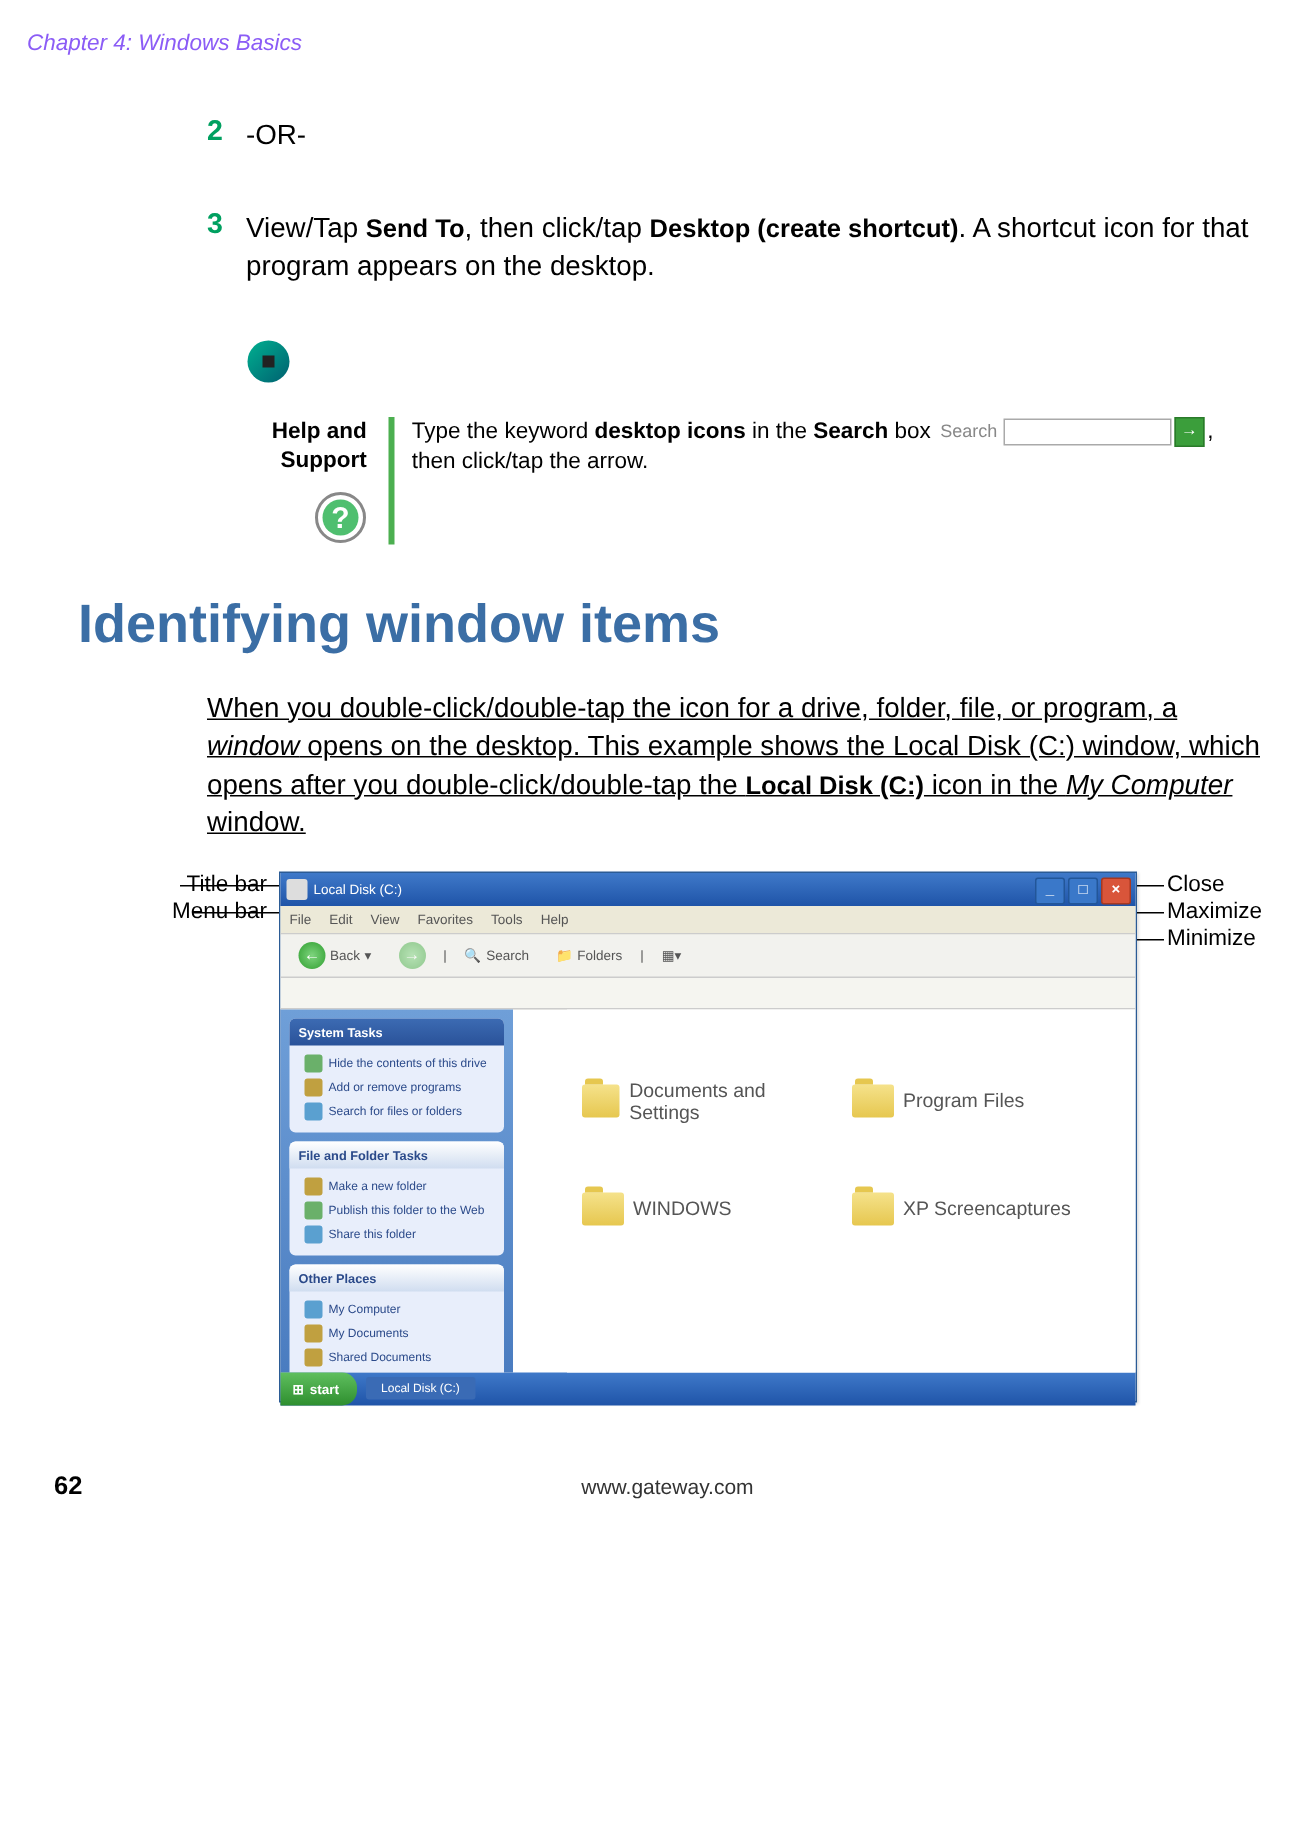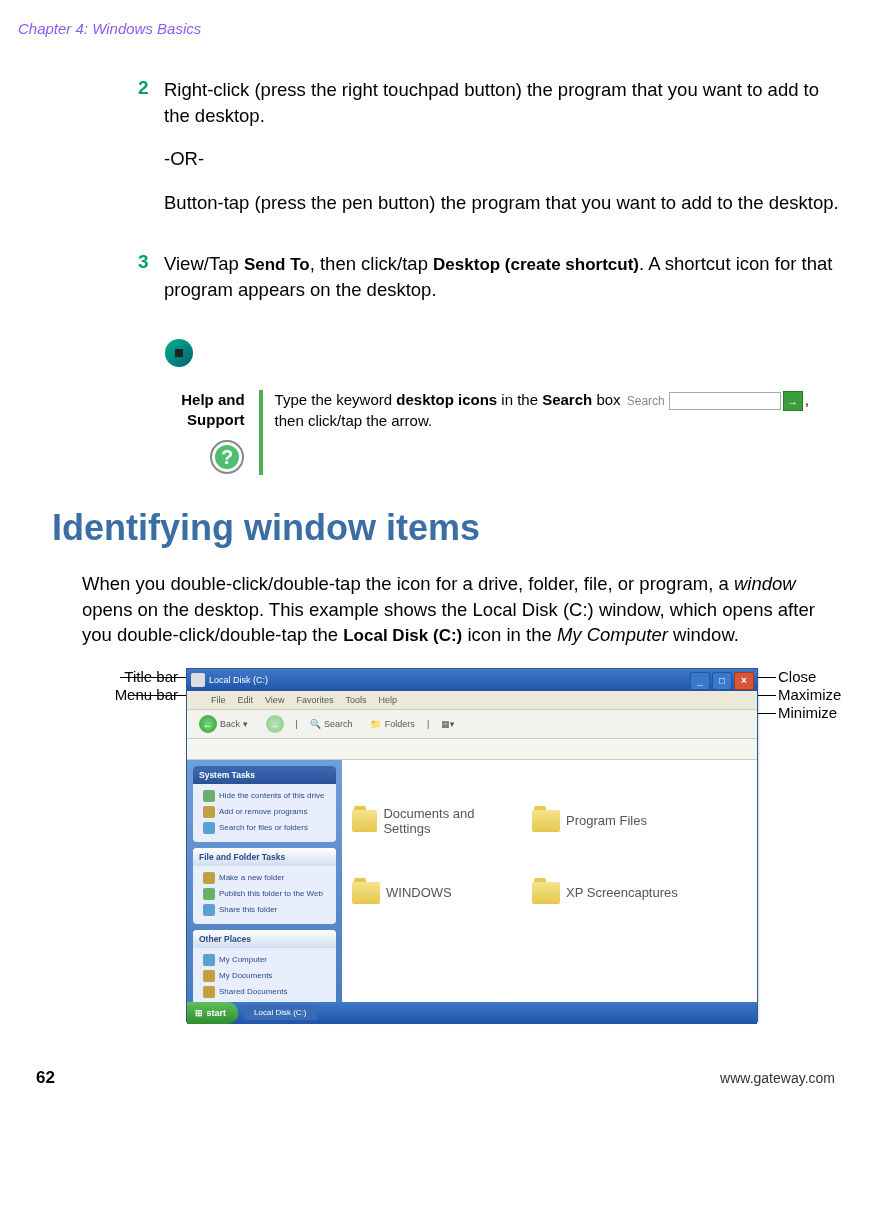--- a/index.html
+++ b/index.html
@@ -113,24 +113,25 @@
     font-size: 11px;
     border:1px solid #2a7a2a;
   }
   h1.section {
     color: #3b6ea5;
     font-size: 36px;
     font-weight: bold;
     margin: 10px 0 22px 34px;
   }
   .section-body {
-    margin-left: 64px;
+    margin-left: 120px;
     margin-right: 6px;
     font-size: 18.5px;
     line-height: 1.38;
+    text-decoration: underline;
   }
   .section-body p { margin: 0 0 20px 0; }
   .section-body .ital { font-style: italic; }
   .section-body .bold { font-weight: bold; font-size: 17px; }
 
   .figure-wrap {
     position: relative;
     margin-left: 40px;
     margin-top: 8px;
     height: 360px;
@@ -174,21 +175,21 @@
   }
   .wb.min, .wb.max { background:#3a78c9; border:1px solid #225699;}
   .wb.cls { background:#d9553a; border:1px solid #a83820;}
   .win-menu {
     height: 18px;
     background: #ece9d8;
     border-bottom: 1px solid #ccc;
     display: flex;
     align-items: center;
     gap: 12px;
-    padding: 0 24px;
+    padding: 0 6px;
     font-size: 9px;
     color: #555;
   }
   .win-tool {
     height: 28px;
     background: #f2f2ee;
     border-bottom: 1px solid #ccc;
     display: flex;
     align-items: center;
     gap: 6px;
@@ -202,20 +203,21 @@
   }
   .greenball{width:18px;height:18px;border-radius:50%;background:radial-gradient(#7ed47e,#2e9e2e);display:flex;align-items:center;justify-content:center;color:#fff;font-size:11px;}
   .win-addr {
     height: 20px;
     background: #f5f5f0;
     border-bottom: 1px solid #ccc;
   }
   .win-body {
     display: flex;
     height: calc(100% - 22px - 18px - 28px - 20px - 22px);
+    gap: 36px;
   }
   .win-side {
     width: 155px;
     background: linear-gradient(#6f9fd8, #4a7cc0);
     padding: 6px;
     box-sizing: border-box;
     display:flex;
     flex-direction:column;
     gap:6px;
     overflow:hidden;
@@ -308,37 +310,35 @@
     align-items: center;
     margin-top: 40px;
     padding: 0 18px;
   }
   .footer .pn {
     font-weight: bold;
     font-size: 17px;
   }
   .footer .url {
     flex: 1;
-    text-align: right;
+    text-align: center;
     font-size: 14px;
     color: #333;
   }
 </style>
 </head>
 <body>
 
 <div class="page">
   <div class="chapter-header">Chapter 4: Windows Basics</div>
 
   <div class="step">
     <div class="step-num">2</div>
     <div class="step-body">
-      <p>Right-click (press the right touchpad button) the program that you want to add to the desktop.</p>
       <p>-OR-</p>
-      <p>Button-tap (press the pen button) the program that you want to add to the desktop.</p>
     </div>
   </div>
 
   <div class="step">
     <div class="step-num">3</div>
     <div class="step-body">
       <p><span>View/Tap </span><span class="bold">Send To</span><span>, then click/tap </span><span class="bold">Desktop (create shortcut)</span><span>. A shortcut icon for that program appears on the desktop.</span></p>
     </div>
   </div>
 

